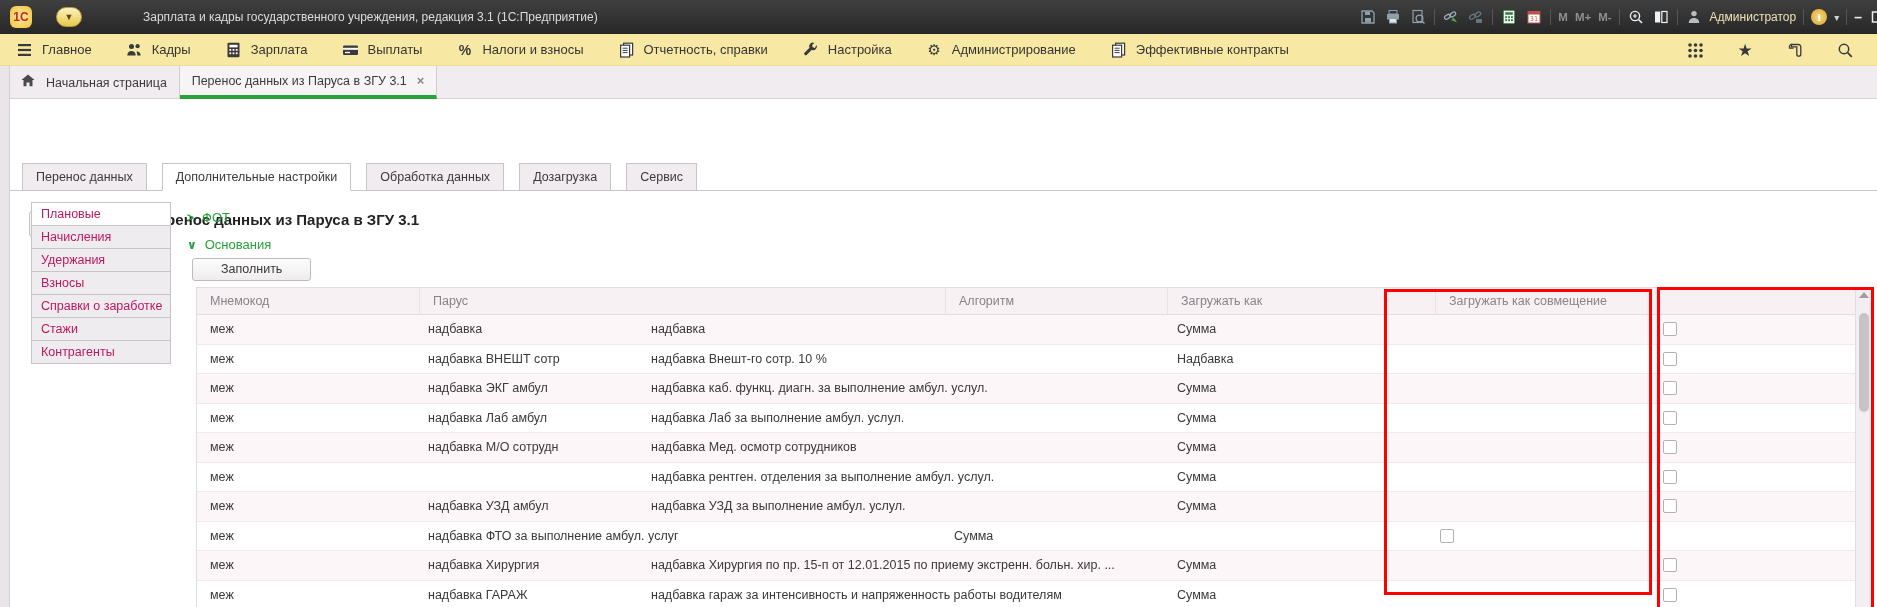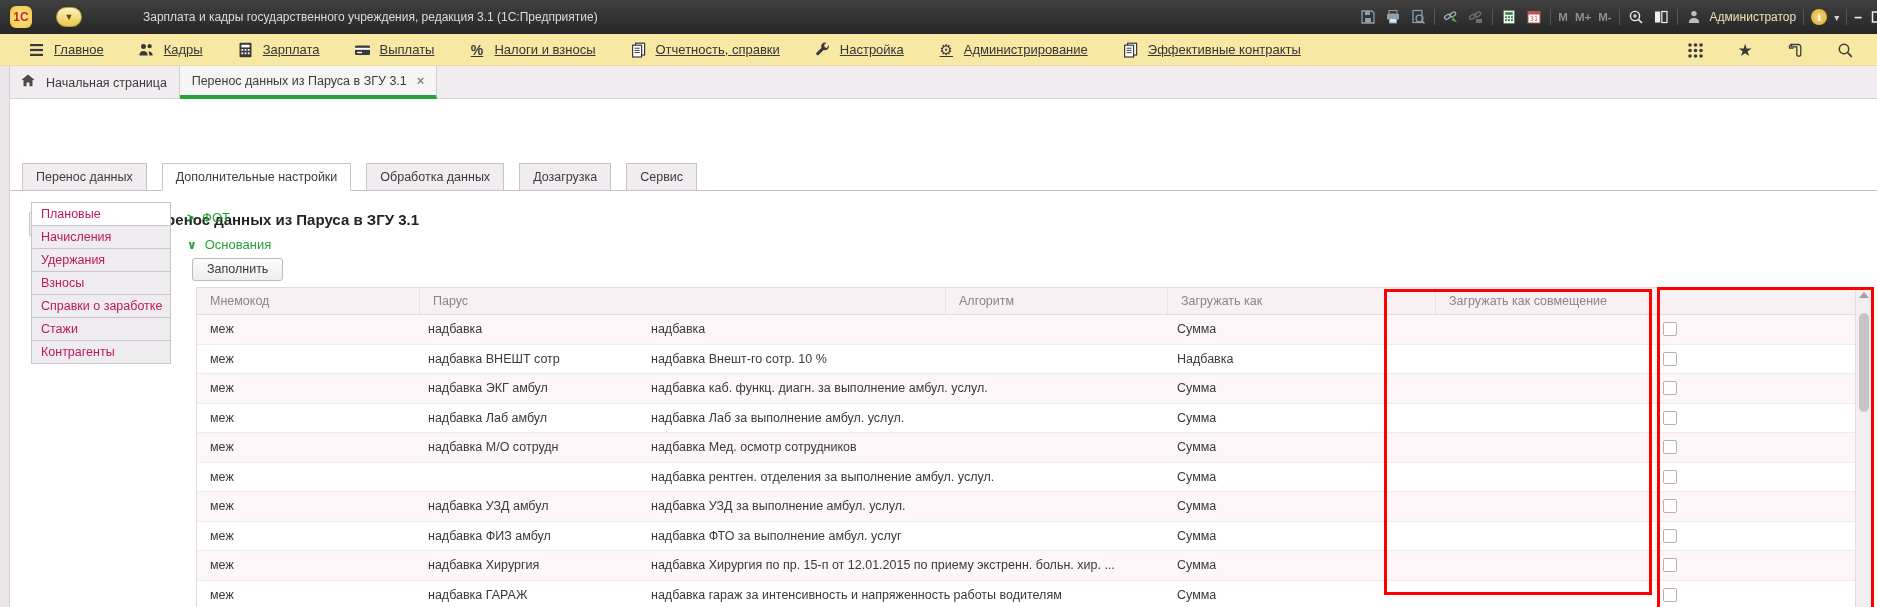--- a/index.html
+++ b/index.html
@@ -24,21 +24,21 @@
   .tb-user { color:#ece0b4; font-size:12px; white-space:nowrap; }
   .info-circle { width:16px; height:16px; border-radius:50%; background:radial-gradient(#f6d878,#dca52f);
     color:#fff; font-size:10px; font-weight:bold; font-family:"DejaVu Serif",serif;
     display:flex; align-items:center; justify-content:center; }
   .tb-caret { color:#cfd6da; font-size:10px; }
   .tb-min { color:#e9eef1; font-size:14px; font-weight:bold; }
 
   
   .menubar { position:absolute; left:0; top:34px; width:1877px; height:32px; background:#f7e9a4;
     border-bottom:1px solid #eadc92; display:flex; align-items:center; }
-  #menu-items { display:flex; align-items:center; padding-left:28px; gap:34px;text-decoration:underline; }
+  #menu-items { display:flex; align-items:center; padding-left:16px; gap:34px; }
   .menu-item { display:flex; align-items:center; gap:9px; cursor:default; }
   .menu-icon { width:17px; height:16px; display:flex; align-items:center; justify-content:center; }
   .menu-label { font-size:13px; color:#353535; white-space:nowrap; }
   .pct { font-size:14px; font-weight:bold; color:#3a3a3a; }
   .gearch { font-size:15px; color:#3a3a3a; line-height:16px; }
   #menu-right { position:absolute; right:22px; top:0; height:32px; display:flex; align-items:center; gap:30px; }
   .mbar-right-icon { width:20px; height:20px; display:flex; align-items:center; justify-content:center; }
   .star-glyph { font-size:17px; color:#3a3a3a; }
 
   
@@ -74,21 +74,21 @@
 
   
   #sidebar { position:absolute; left:31px; top:203px; width:140px; }
   .side-item { height:24px; margin-top:-1px; line-height:22px; padding-left:9px; font-size:12.5px;
     color:#be185d; background:#efecef; border:1px solid #c9c4c7; white-space:nowrap; overflow:hidden; }
   .side-item.active { background:#fff; }
 
   
   .section-hdr { position:absolute; left:187px; font-size:13px; color:#26a33b; display:flex; gap:8px; align-items:center; }
   .sec-chev { font-size:12px; font-weight:bold; }
-  .fill-btn { position:absolute; left:192px; top:258px; height:23px; padding:0 14px; font-size:12.5px;
+  .fill-btn { position:absolute; left:192px; top:258px; height:23px; padding:0 28px; font-size:12.5px;
     color:#3a383a; background:linear-gradient(#fdfdfd,#efecee); border:1px solid #bfbabd; border-radius:3px;
     line-height:21px; }
 
   
   .table-wrap { position:absolute; left:196px; top:287px; width:1660px; border:1px solid #e3dce0; border-bottom:none; }
   .thead { display:flex; height:27px; background:#f7f1f4; border-bottom:1px solid #e3dce0; }
   .thcell { font-size:12.5px; color:#8a8388; line-height:26px; padding-left:13px; border-right:1px solid #e8e1e5;
     white-space:nowrap; overflow:hidden; flex:none; }
   .thcell:last-child { border-right:none; }
   .trow { display:flex; height:29.5px; border-bottom:1px solid #f0e9ed; }
@@ -450,21 +450,20 @@
       <div class="trow odd">
         <div class="tcell" style="width: 218px;">меж</div>
         <div class="tcell" style="width: 223px;">надбавка УЗД амбул</div>
         <div class="tcell" style="width: 526px;">надбавка УЗД за выполнение амбул. услул.</div>
         <div class="tcell" style="width: 222px;">Сумма</div>
         <div class="tcell" style="width: 268px;"></div>
         <div class="tcell" style="width: 203px; padding: 0px;"><span class="cb"></span></div>
       </div>
       <div class="trow even">
         <div class="tcell" style="width: 218px;">меж</div>
-        <div class="tcell" style="width: 223px;">надбавка ФИЗ амбул</div>
         <div class="tcell" style="width: 526px;">надбавка ФТО за выполнение амбул. услуг</div>
         <div class="tcell" style="width: 222px;">Сумма</div>
         <div class="tcell" style="width: 268px;"></div>
         <div class="tcell" style="width: 203px; padding: 0px;"><span class="cb"></span></div>
       </div>
       <div class="trow odd">
         <div class="tcell" style="width: 218px;">меж</div>
         <div class="tcell" style="width: 223px;">надбавка Хирургия</div>
         <div class="tcell" style="width: 526px;">надбавка Хирургия по пр. 15-п от 12.01.2015 по приему экстренн. больн. хир. ...</div>
         <div class="tcell" style="width: 222px;">Сумма</div>

